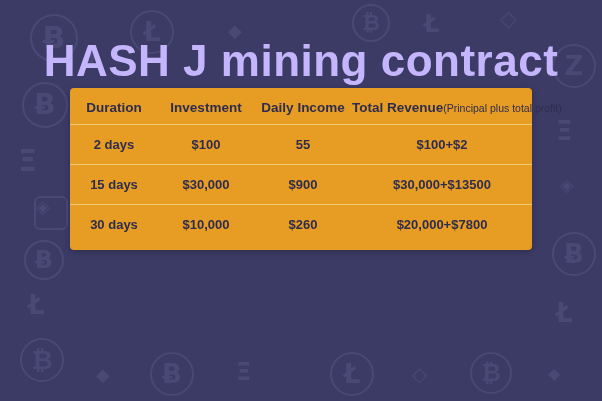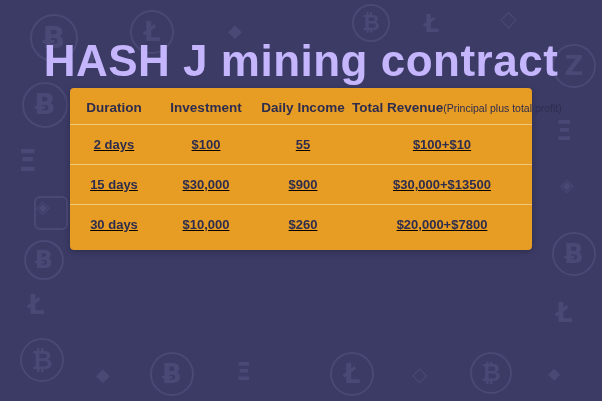--- a/index.html
+++ b/index.html
@@ -71,21 +71,20 @@
     height:39px;
     vertical-align:middle;
   }
   thead th{
     height:30px;
     font-size:13.5px;
     padding-bottom:2px;
   }
   tbody tr{
     border-top:1px solid #f3c97a;
-    text-decoration:underline;
   }
   .c0{width:88px;}
   .c1{width:96px;}
   .c2{width:98px;}
   .c3{width:180px;}
   .hdr-rev{
     white-space:nowrap;
   }
   .hdr-rev .small{
     font-size:10.5px;
@@ -141,21 +140,21 @@
           <th class="c1">Investment</th>
           <th class="c2">Daily Income</th>
           <th class="c3 hdr-rev"><span>Total Revenue</span><span class="small">(Principal plus total profit)</span></th>
         </tr>
       </thead>
       <tbody id="tbody">
           <tr>
             <td class="c0">2 days</td>
             <td class="c1">$100</td>
             <td class="c2">55</td>
-            <td class="c3">$100+$10</td>
+            <td class="c3">$100+$2</td>
           </tr>
           <tr>
             <td class="c0">15 days</td>
             <td class="c1">$30,000</td>
             <td class="c2">$900</td>
             <td class="c3">$30,000+$13500</td>
           </tr>
           <tr>
             <td class="c0">30 days</td>
             <td class="c1">$10,000</td>

